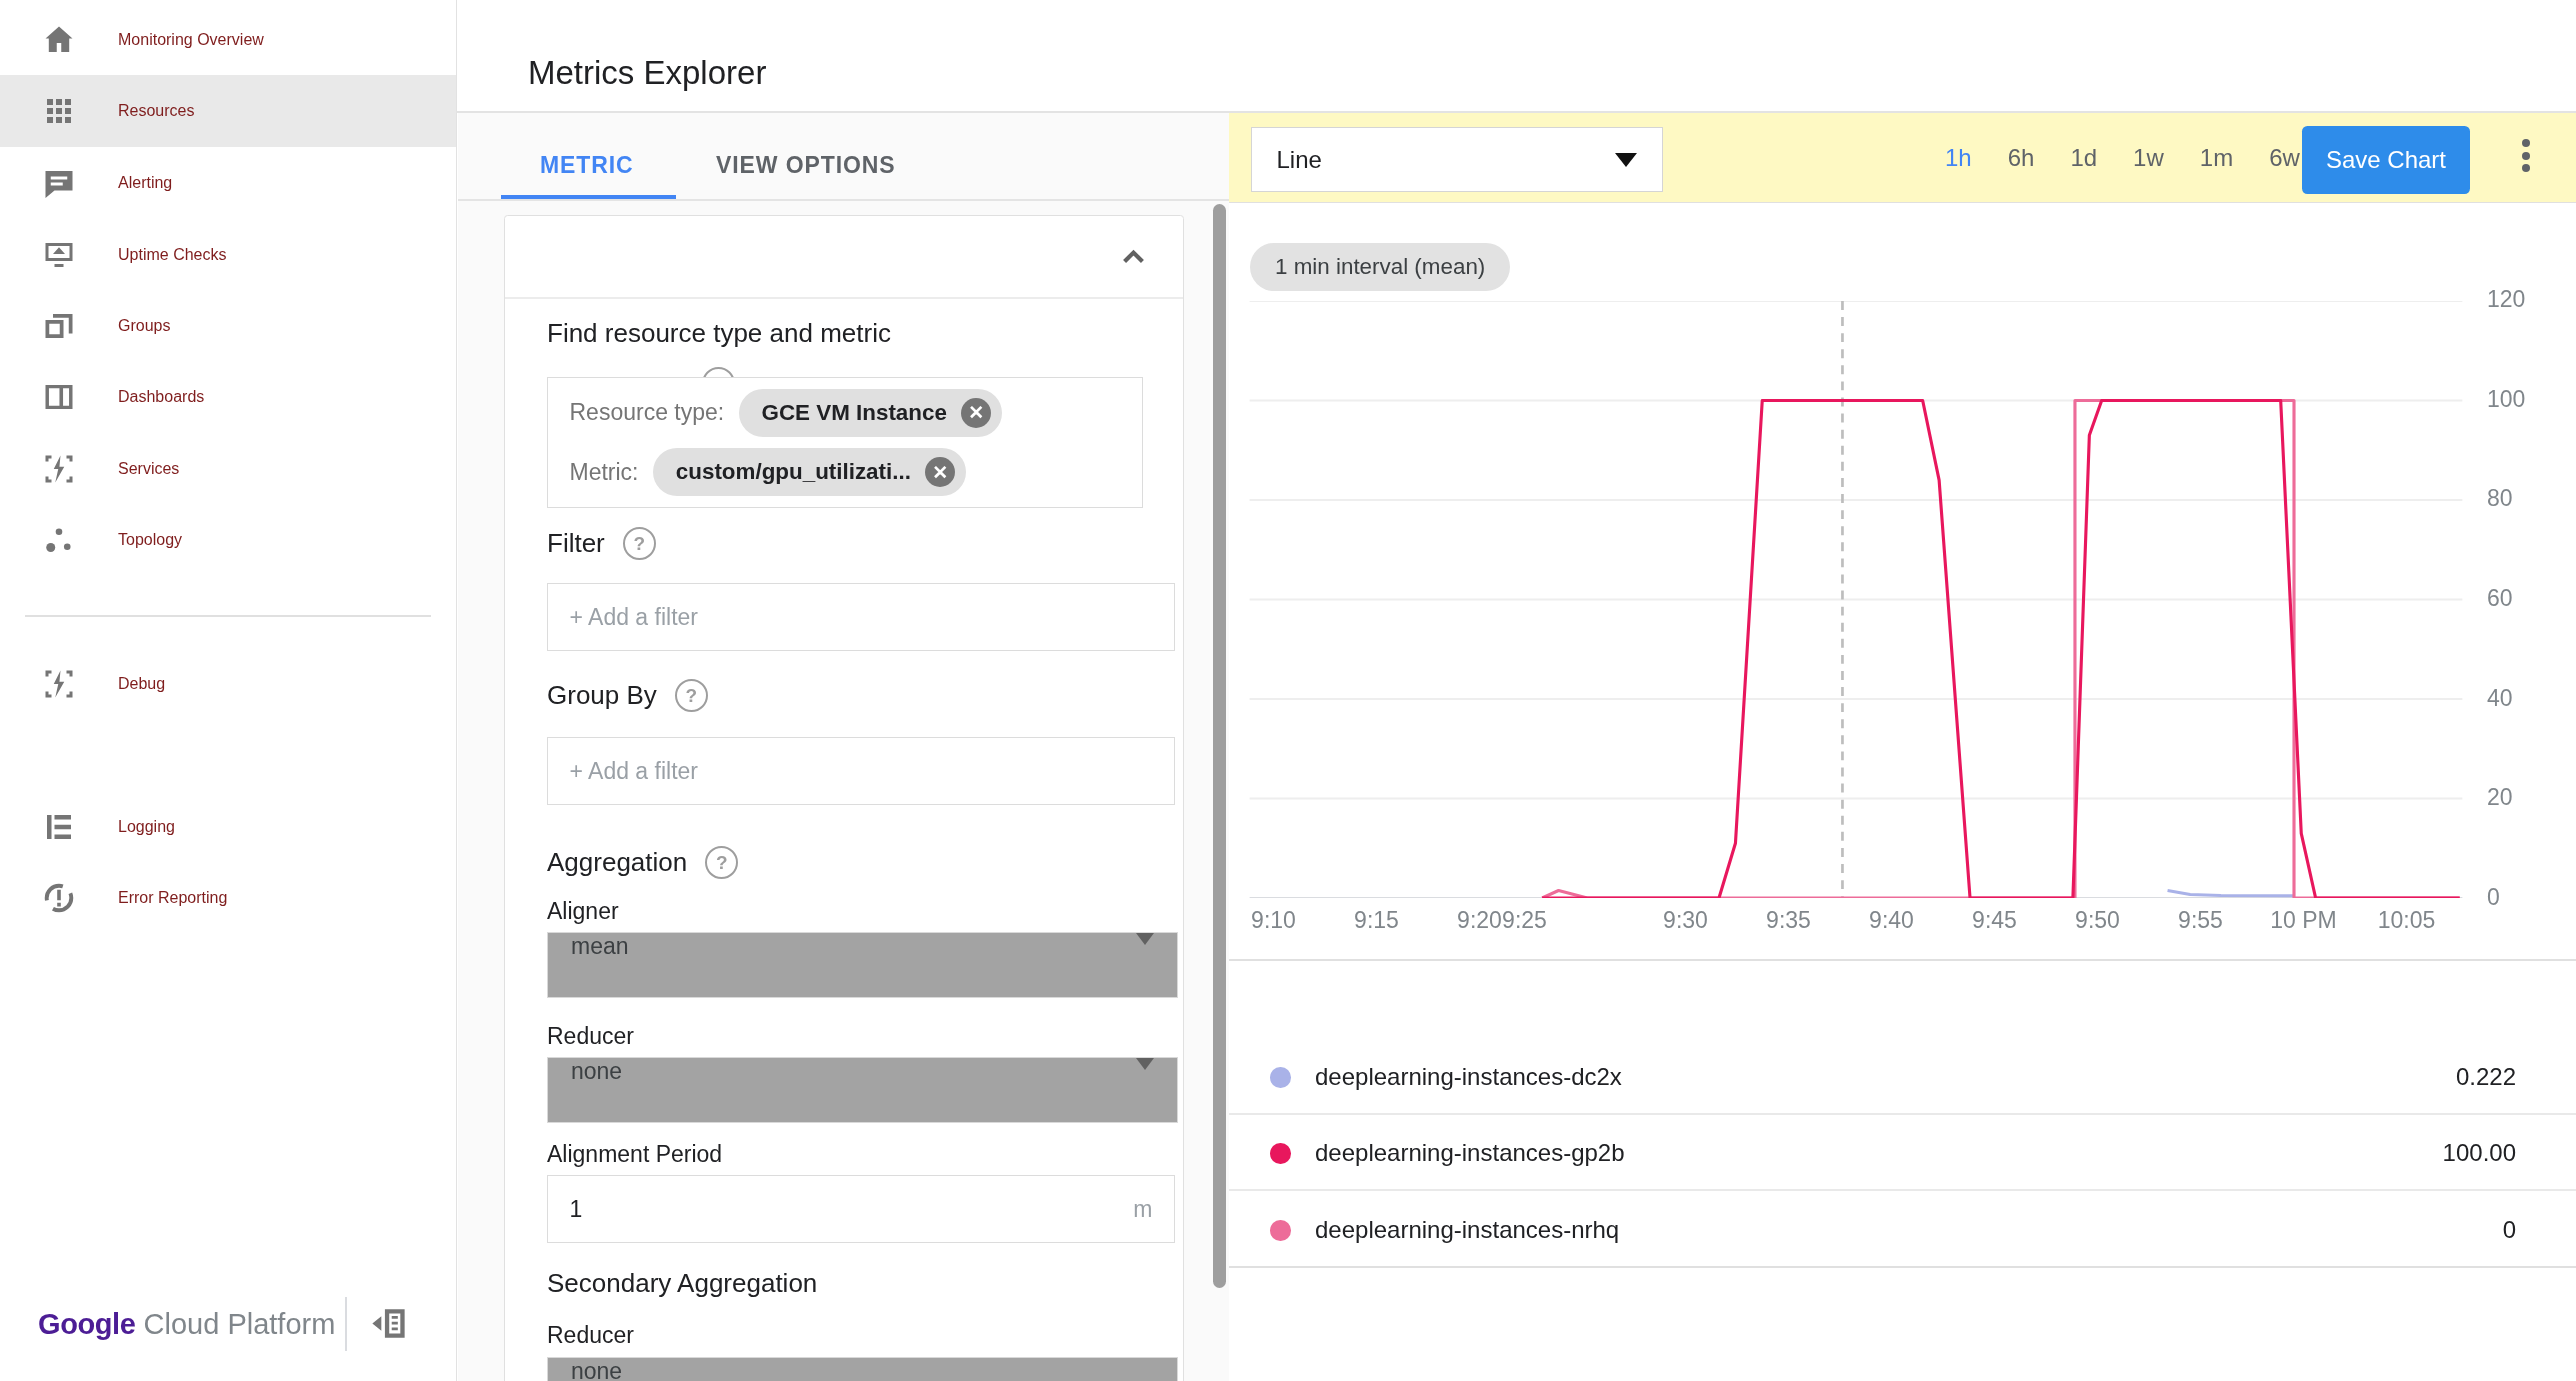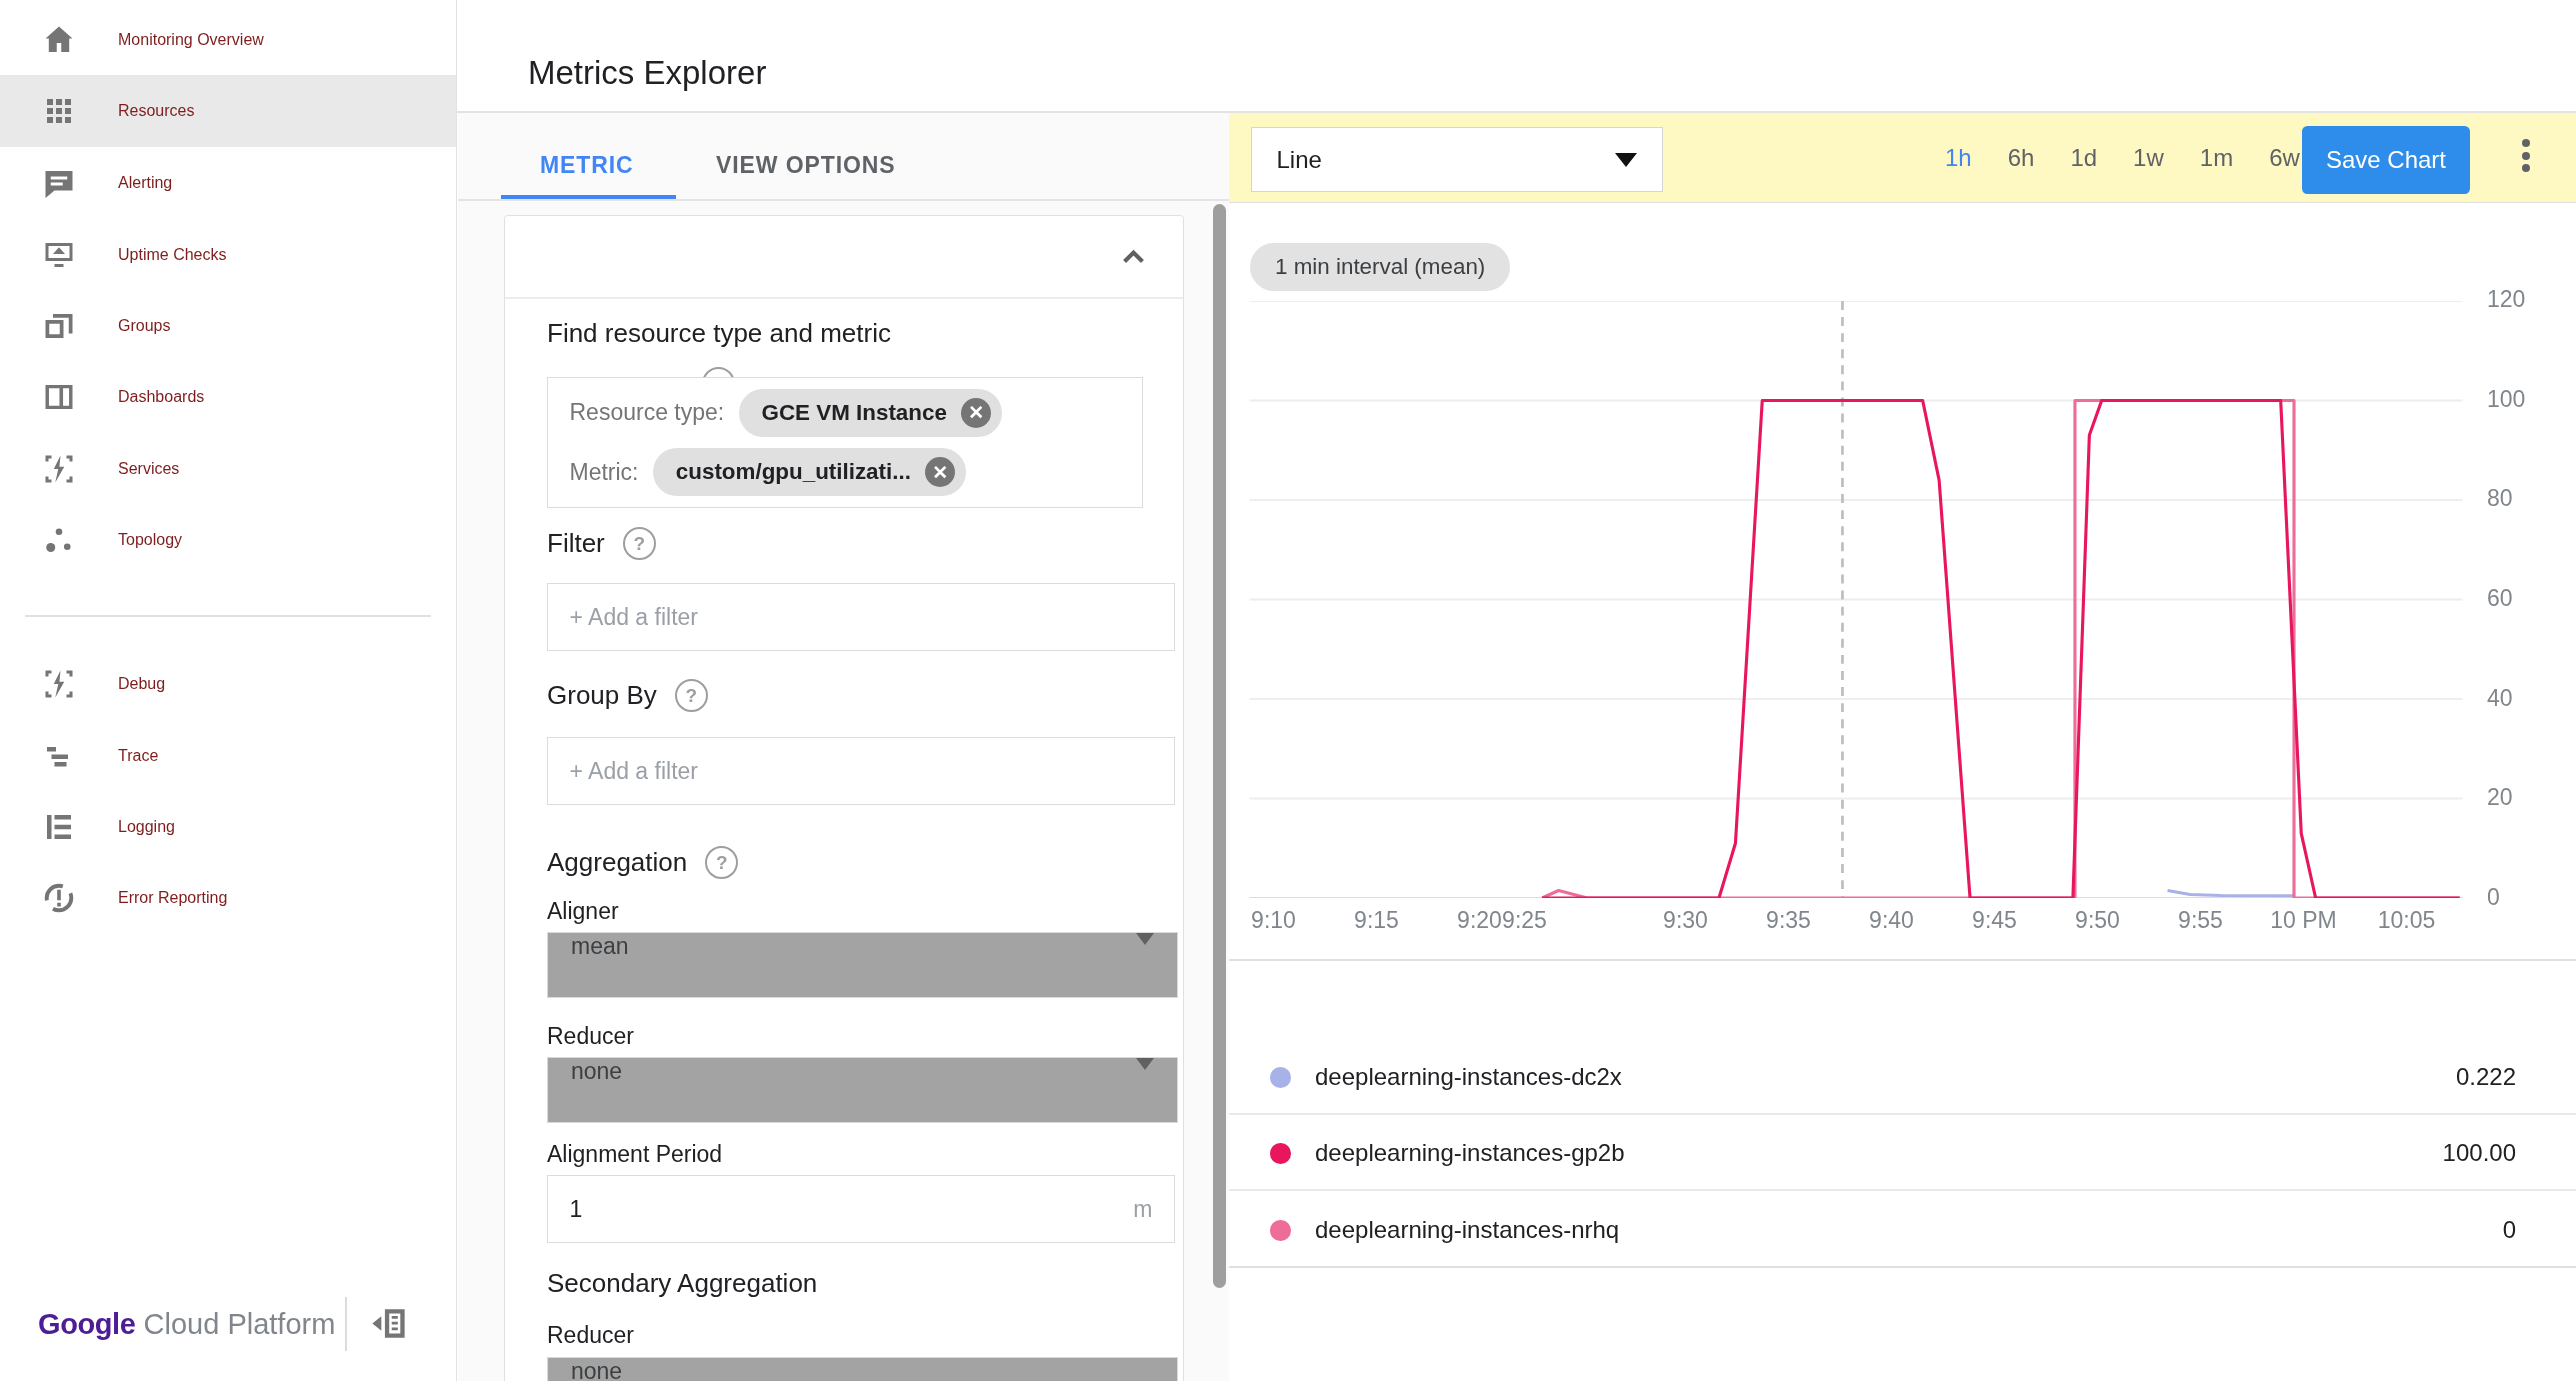--- a/index.html
+++ b/index.html
@@ -130,26 +130,20 @@
           </svg></span>
       <span class="nlabel">Topology</span>
     </div>
     <div class="nav-divider" style="top:615px"></div>
     <div class="nav-item" style="top:648px">
       <span class="nicon"><svg viewBox="0 0 24 24">
             <path d="M3 7V3h4v2H5v2zM17 3h4v4h-2V5h-2zM19 17h2v4h-4v-2h2zM5 19h2v2H3v-4h2zM13 3l-4.5 9h3L9.5 21l6-10.5h-3.2z"></path>
           </svg></span>
       <span class="nlabel">Debug</span>
     </div>
-    <div class="nav-item" style="top:720px">
-      <span class="nicon"><svg viewBox="0 0 24 24">
-            <path d="M4 6h6v3H4zM7 11h11v3H7zM9 16h8v3H9z" fill-rule="evenodd"></path>
-          </svg></span>
-      <span class="nlabel">Trace</span>
-    </div>
     <div class="nav-item" style="top:791px">
       <span class="nicon"><svg viewBox="0 0 24 24">
             <path d="M4 4h3v16H4zM9 4h11v3H9zM9 10.5h11v3H9zM9 17h11v3H9z"></path>
           </svg></span>
       <span class="nlabel">Logging</span>
     </div>
     <div class="nav-item" style="top:862px">
       <span class="nicon"><svg viewBox="0 0 24 24">
             <g fill="none" stroke="#757575" stroke-width="2.6">
               <circle cx="12" cy="12" r="8.2" stroke-dasharray="17 7"></circle>

